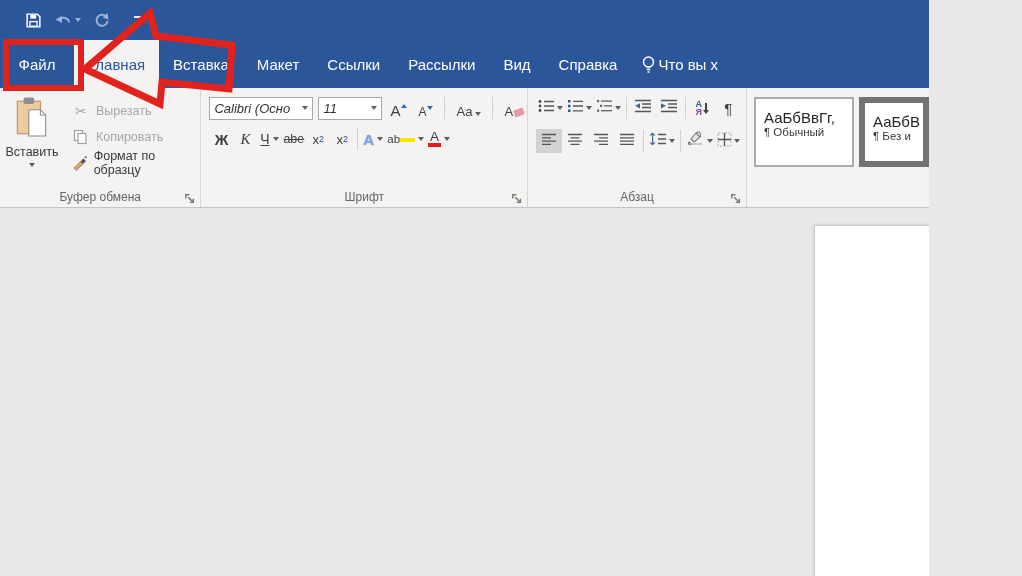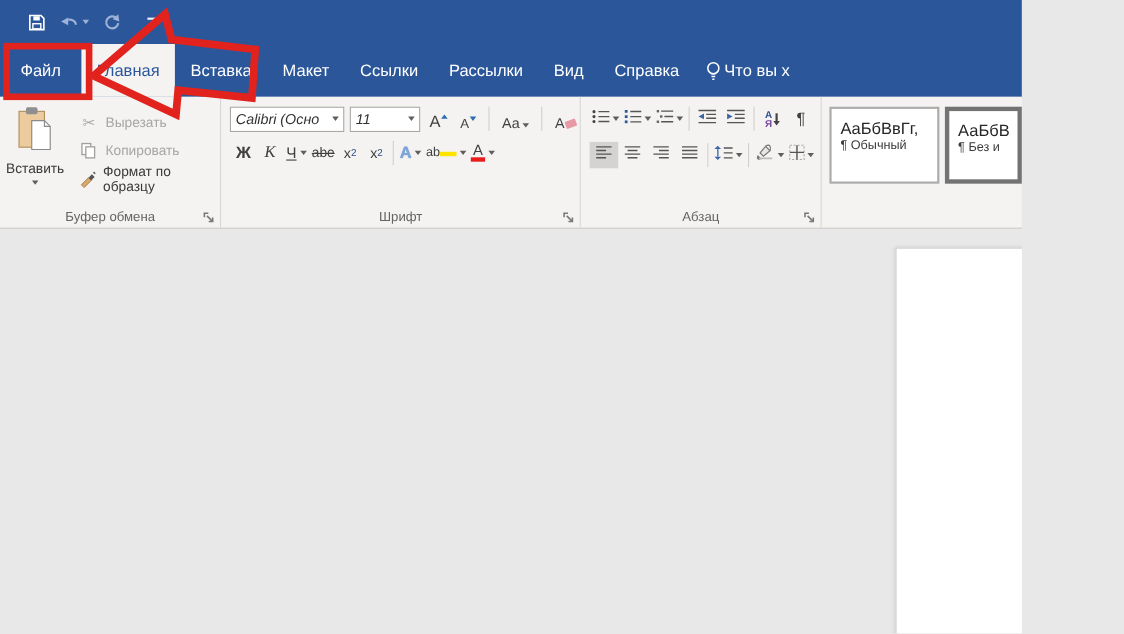--- a/index.html
+++ b/index.html
@@ -86,21 +86,21 @@
   .sortl{display:flex;flex-direction:column;line-height:8px;font-size:9px;font-weight:bold;}
   .sortl .a{color:#31518e;}
   .sortl .ya{color:#7a4a9e;}
   .sarr{display:flex;flex-direction:column;align-items:center;margin-left:1px;}
   .sarr .stem{width:1.5px;height:7px;background:#444;}
   .sarr .tip{width:0;height:0;border-left:3px solid transparent;border-right:3px solid transparent;border-top:4px solid #444;}
 
   
   .g-styles{flex:1;border-right:none;}
   .stywrap{display:flex;gap:5px;padding:9px 0 0 7px;}
-  .card{box-sizing:border-box;width:100px;height:70px;background:#fff;border:4px solid #737373;padding:10px 6px 0 8px;cursor:default;white-space:nowrap;overflow:hidden;}
+  .card{box-sizing:border-box;width:100px;height:70px;background:#fff;border:6px solid #737373;padding:10px 6px 0 8px;cursor:default;white-space:nowrap;overflow:hidden;}
   .card.sel{border:2px solid #ababab;}
   .card .prev{font-size:15px;color:#262626;}
   .card .nm{font-size:11.5px;color:#3b3a39;}
   .card2{width:70px;}
 
   
   .docarea{position:relative;height:369px;background:#e8e8e8;}
   .page{position:absolute;left:814px;top:17px;right:-6px;bottom:-6px;background:#fff;border:1px solid #c8c8c8;box-shadow:0 0 4px rgba(0,0,0,.12);}
   .caret{position:absolute;left:148px;top:100px;width:2px;height:28px;background:#2a2a2a;}
 

